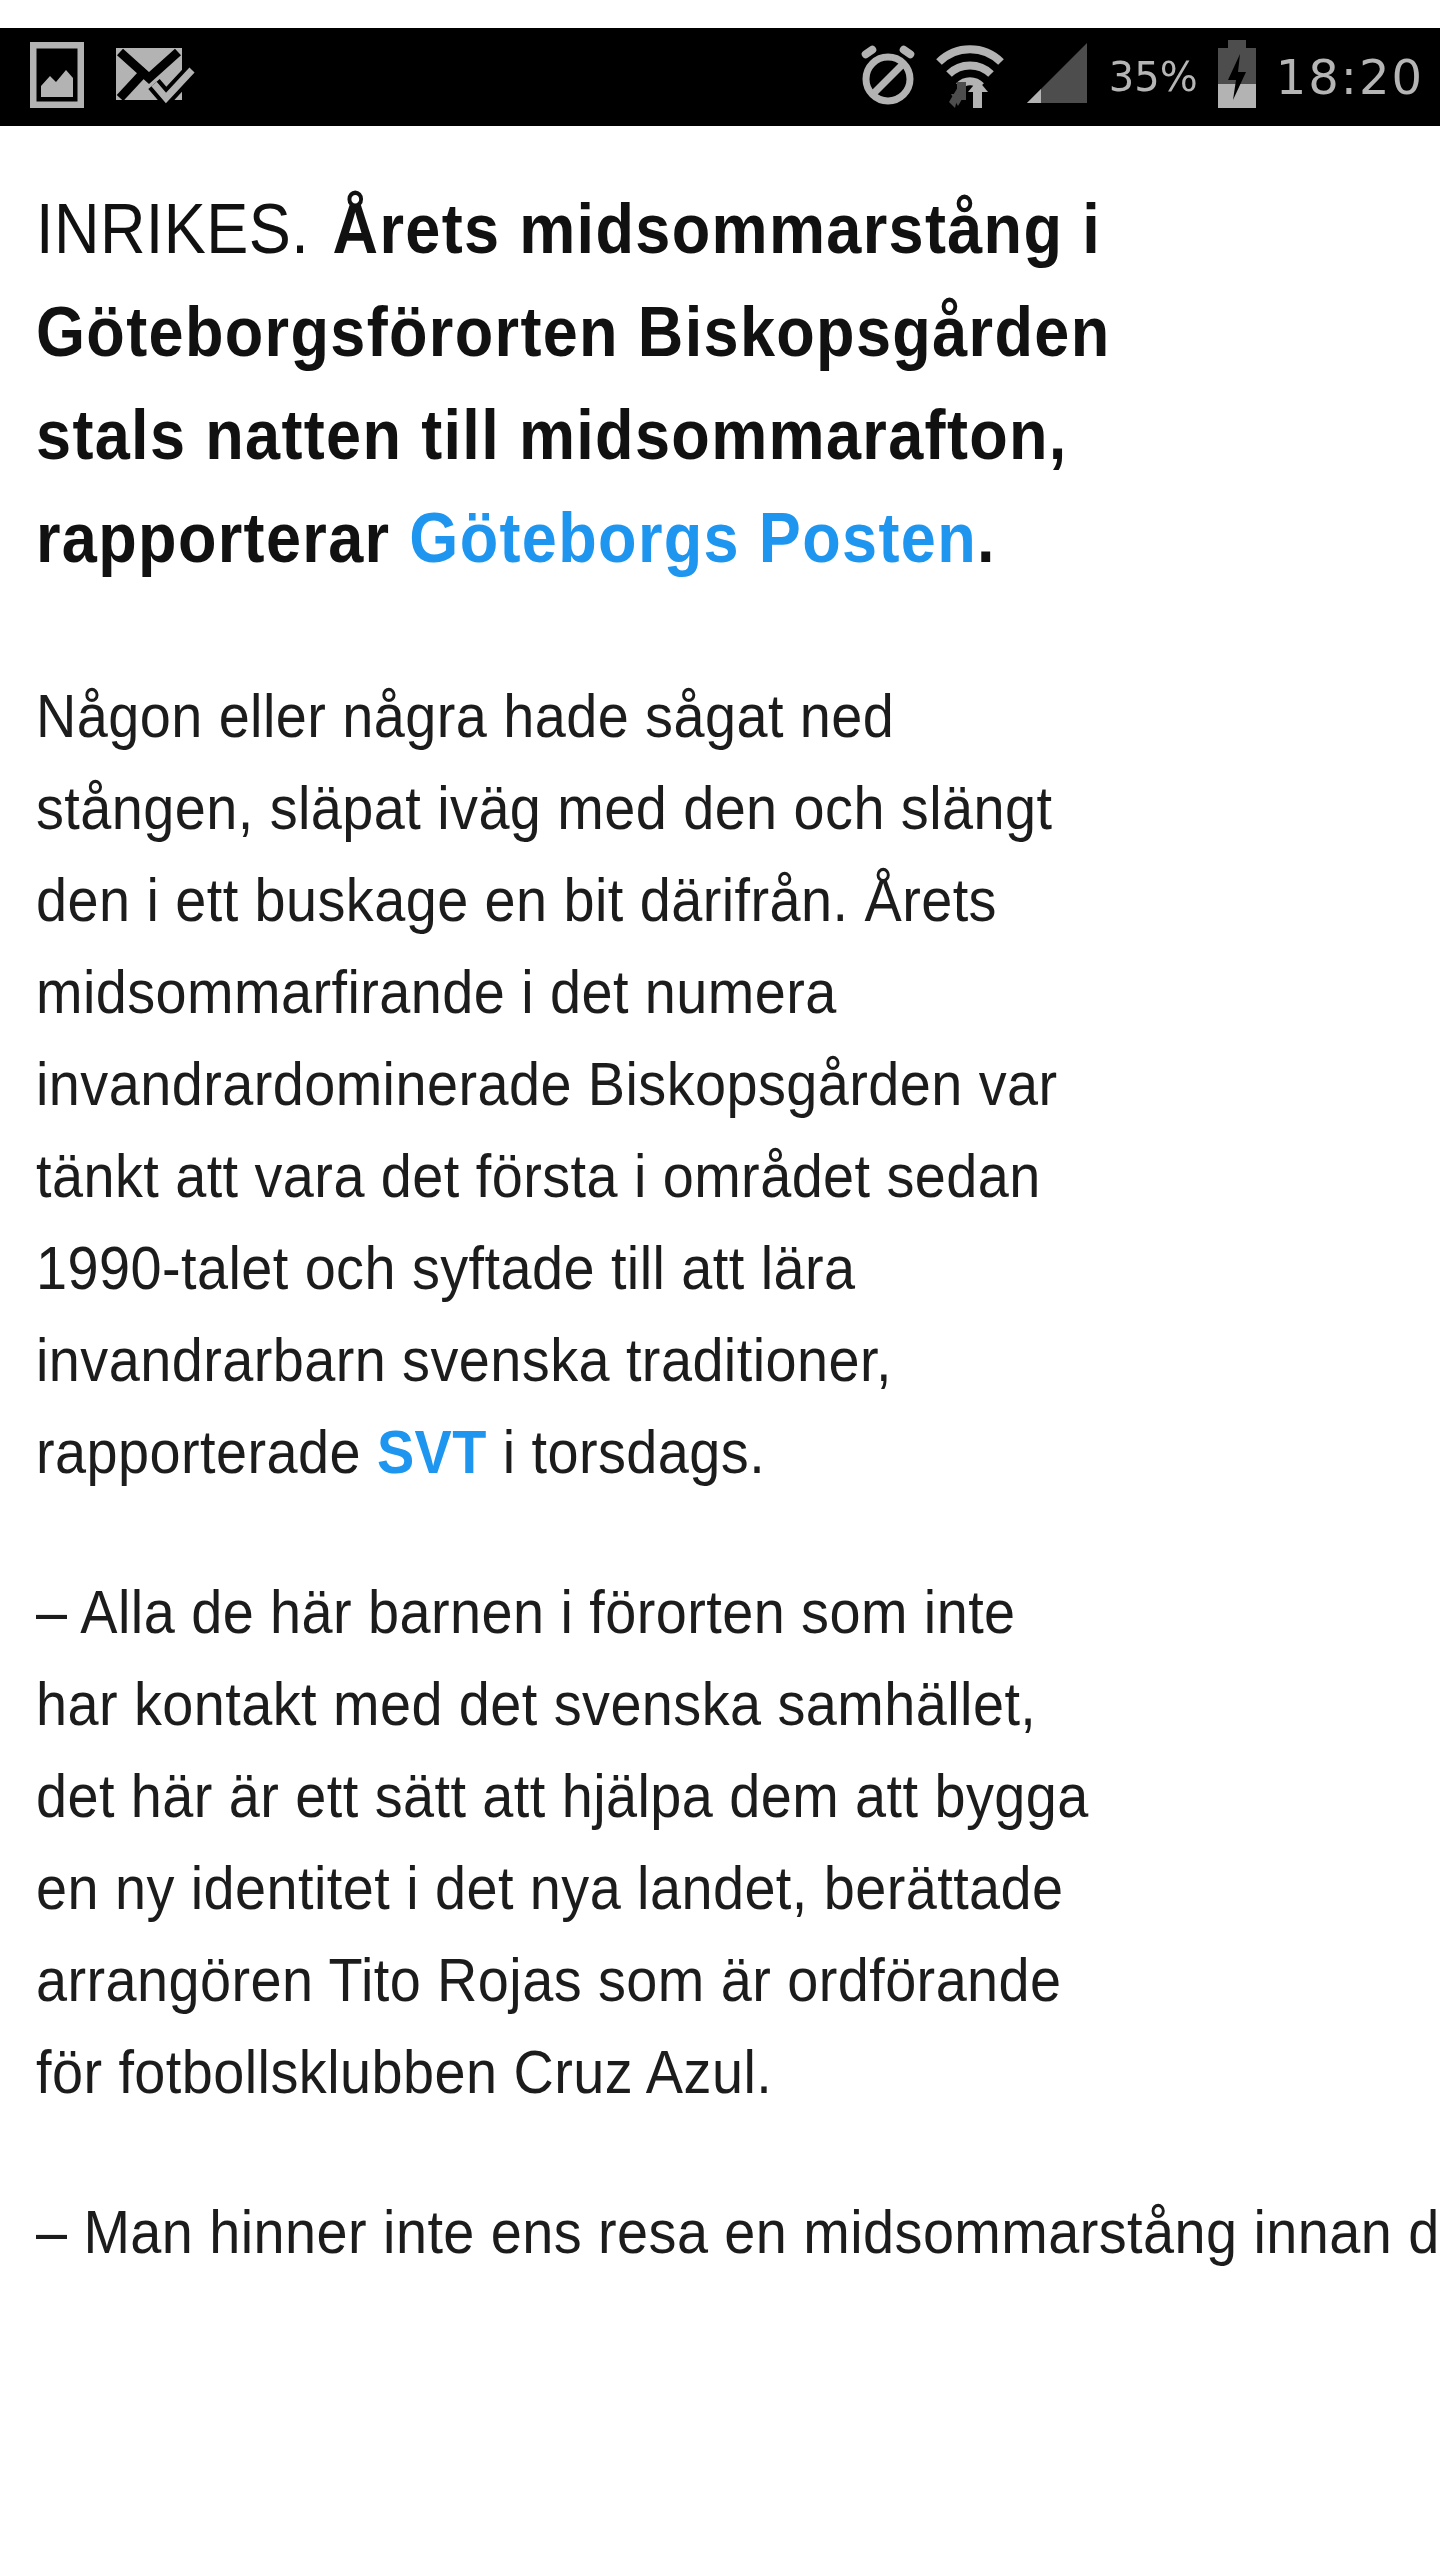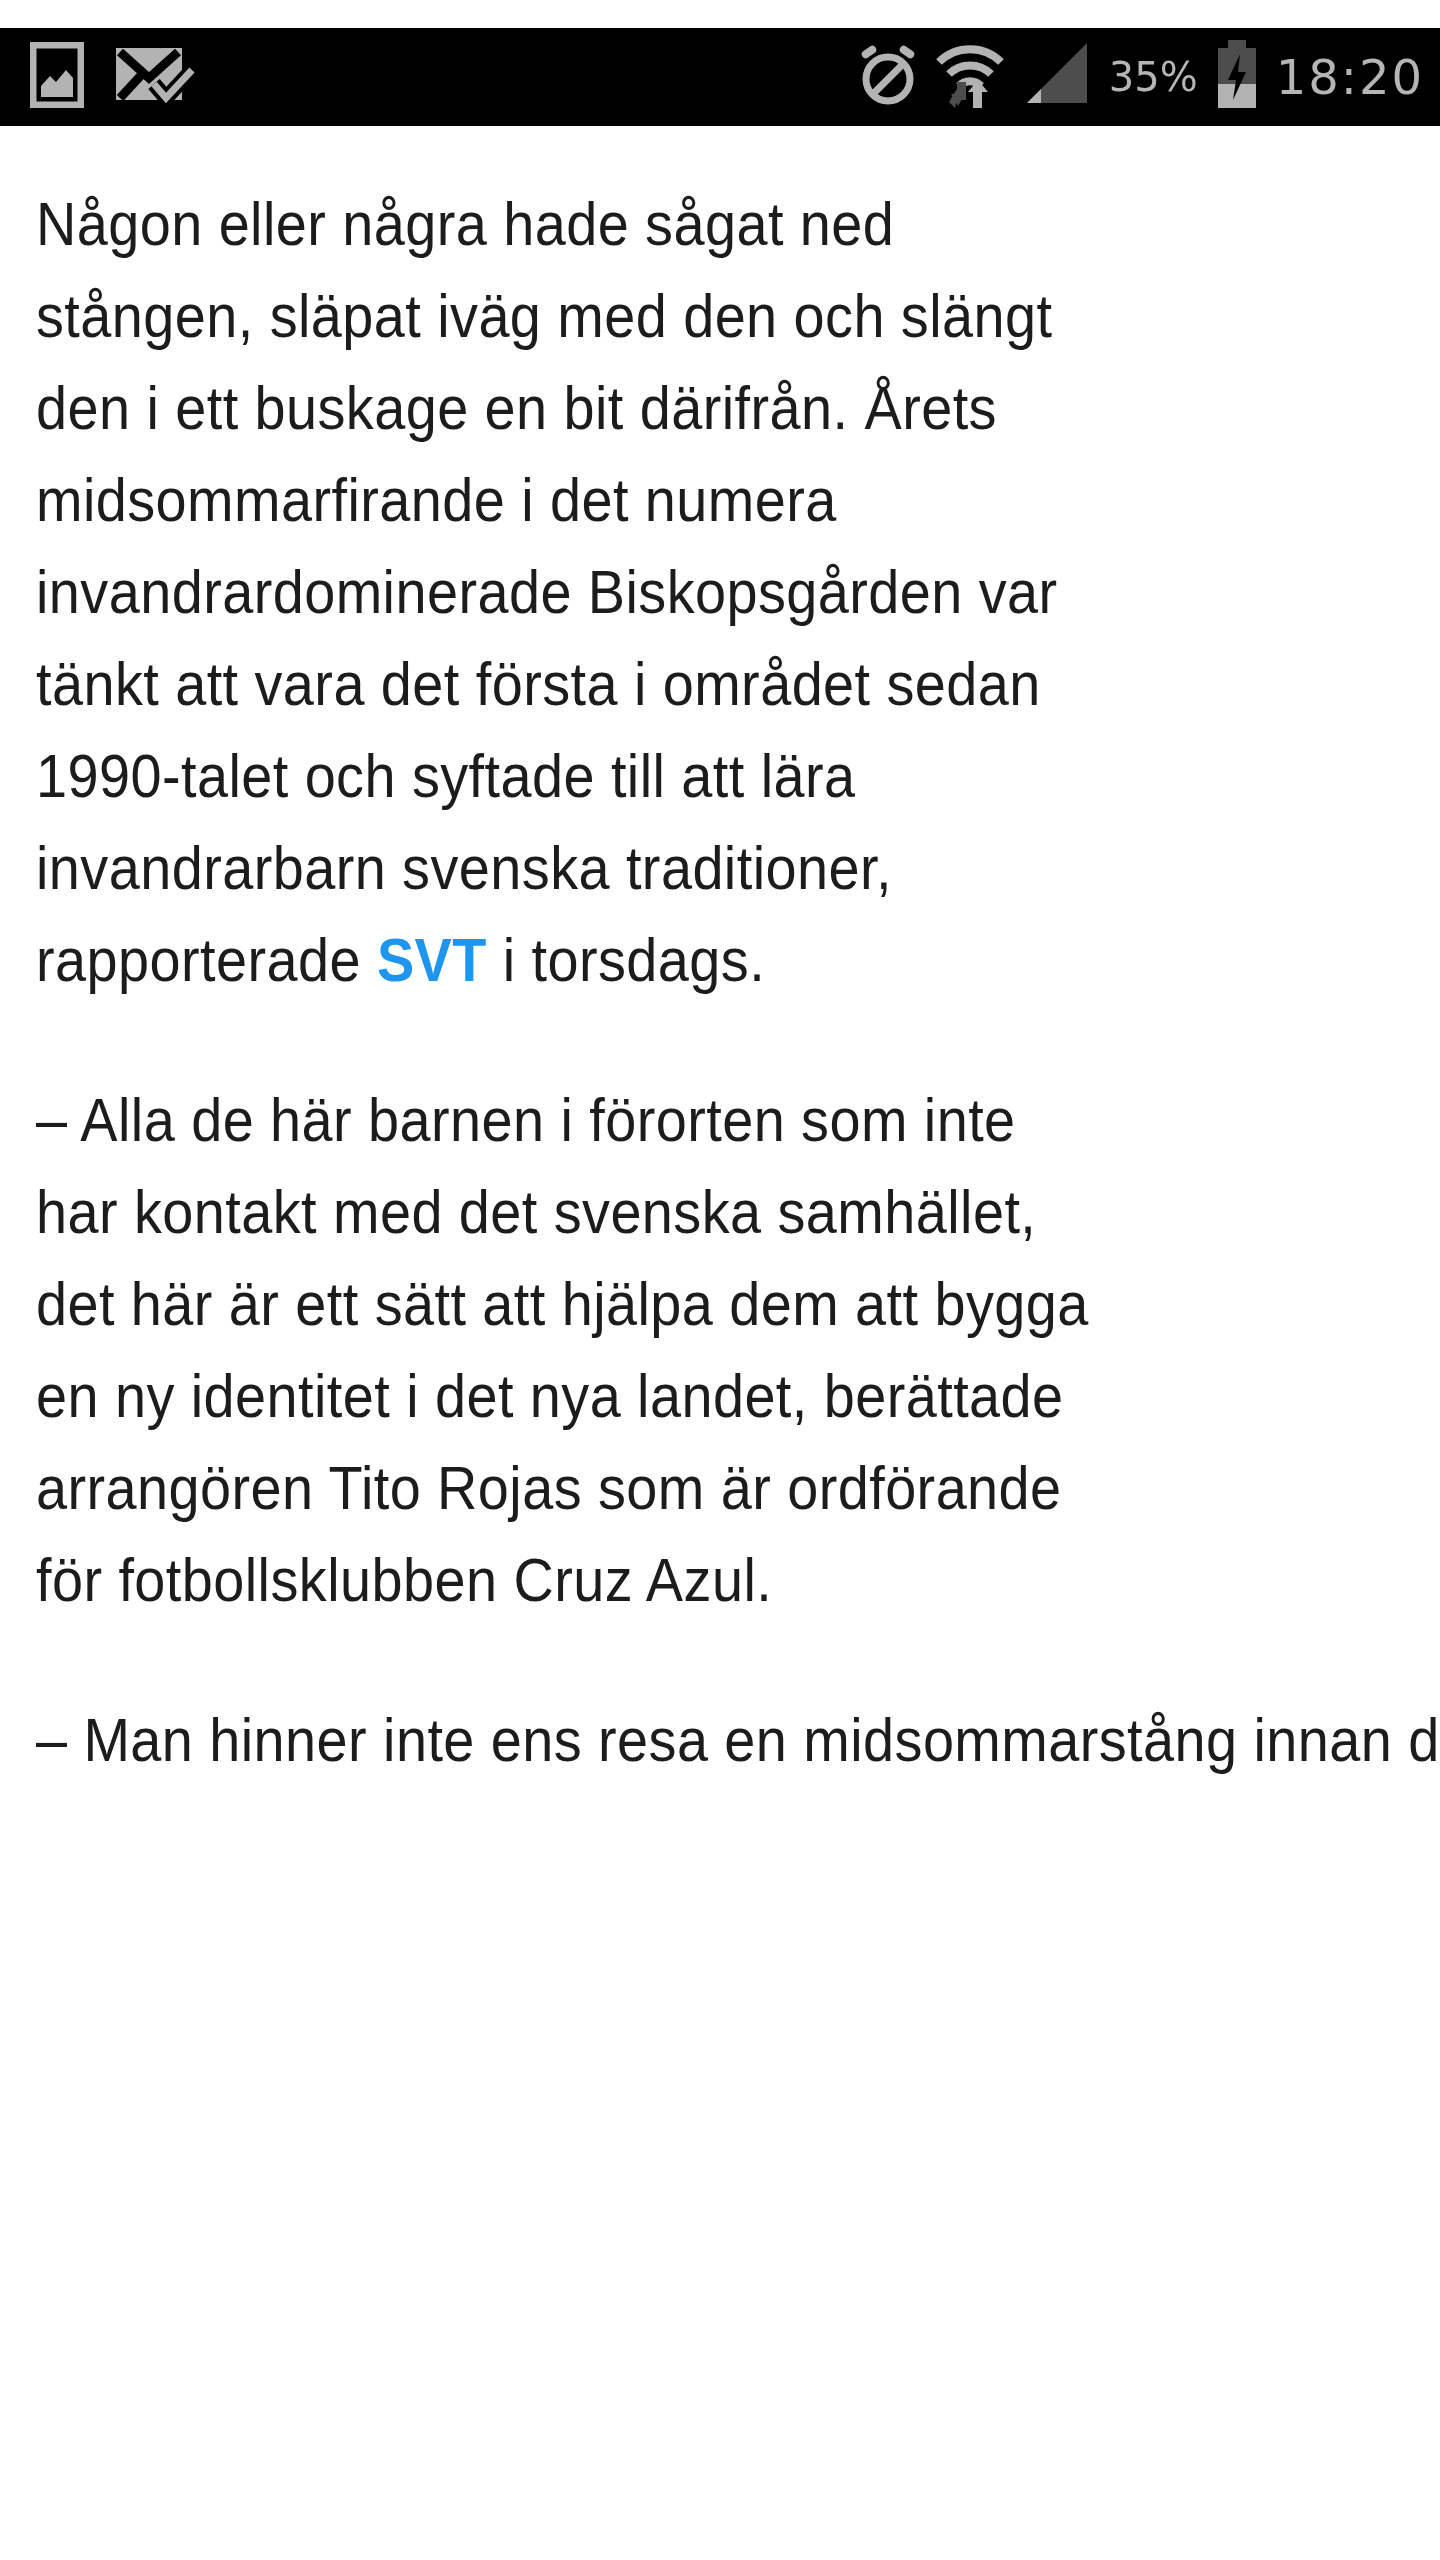--- a/index.html
+++ b/index.html
@@ -111,20 +111,26 @@
       </svg>
     </span>
     <span class="sb-text sb-time">18:20</span>
   </div>
 </div>
 
 <div class="top-fragment">j</div>
 
 <div class="content">
 
+  <div class="headline">
+    <div class="line"><span class="kicker">INRIKES.</span><span>Årets midsommarstång i</span></div>
+    <div class="line">Göteborgsförorten Biskopsgården</div>
+    <div class="line">stals natten till midsommarafton,</div>
+    <div class="line"><span>rapporterar </span><a href="#" class="article-link" style="color: rgb(30, 150, 240);">Göteborgs Posten</a><span>.</span></div>
+  </div>
 
   <div class="para first-para">
     <div class="line">Någon eller några hade sågat ned</div>
     <div class="line">stången, släpat iväg med den och slängt</div>
     <div class="line">den i ett buskage en bit därifrån. Årets</div>
     <div class="line">midsommarfirande i det numera</div>
     <div class="line">invandrardominerade Biskopsgården var</div>
     <div class="line">tänkt att vara det första i området sedan</div>
     <div class="line">1990-talet och syftade till att lära</div>
     <div class="line">invandrarbarn svenska traditioner,</div>

